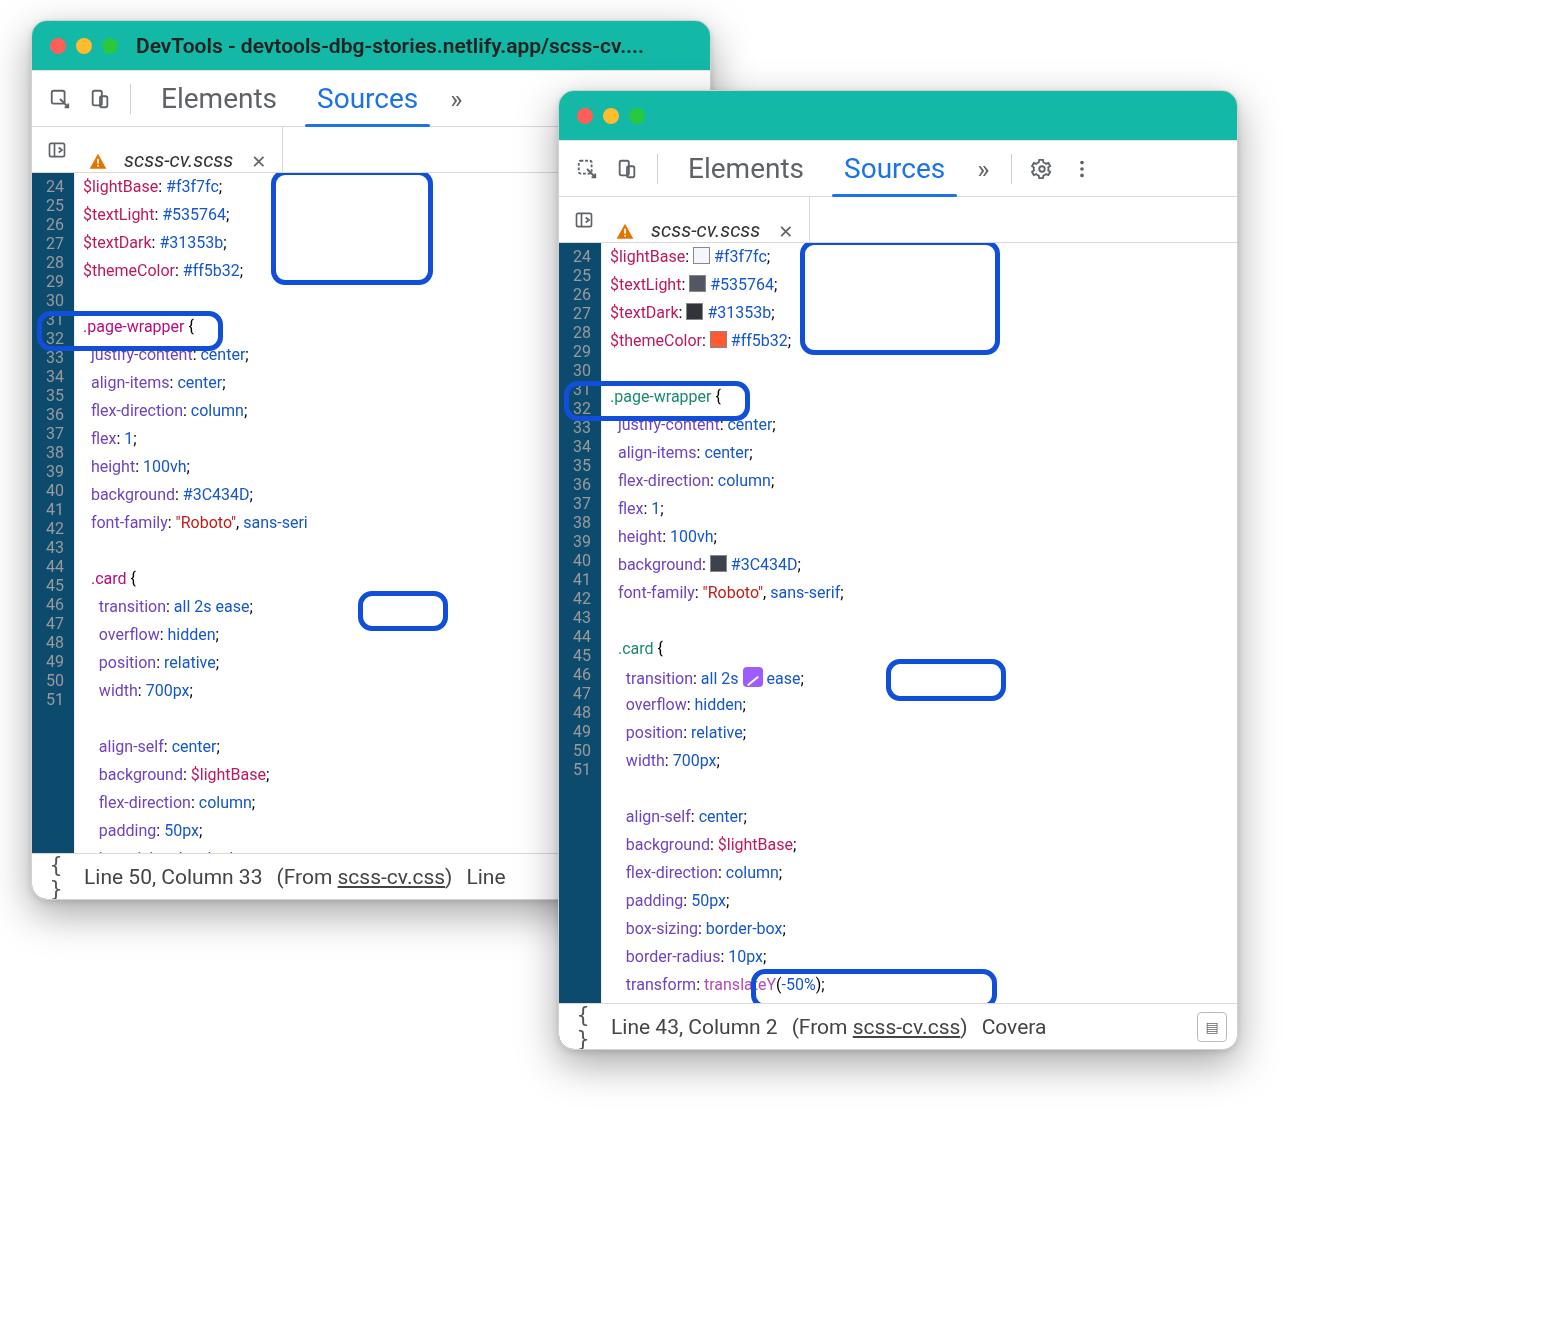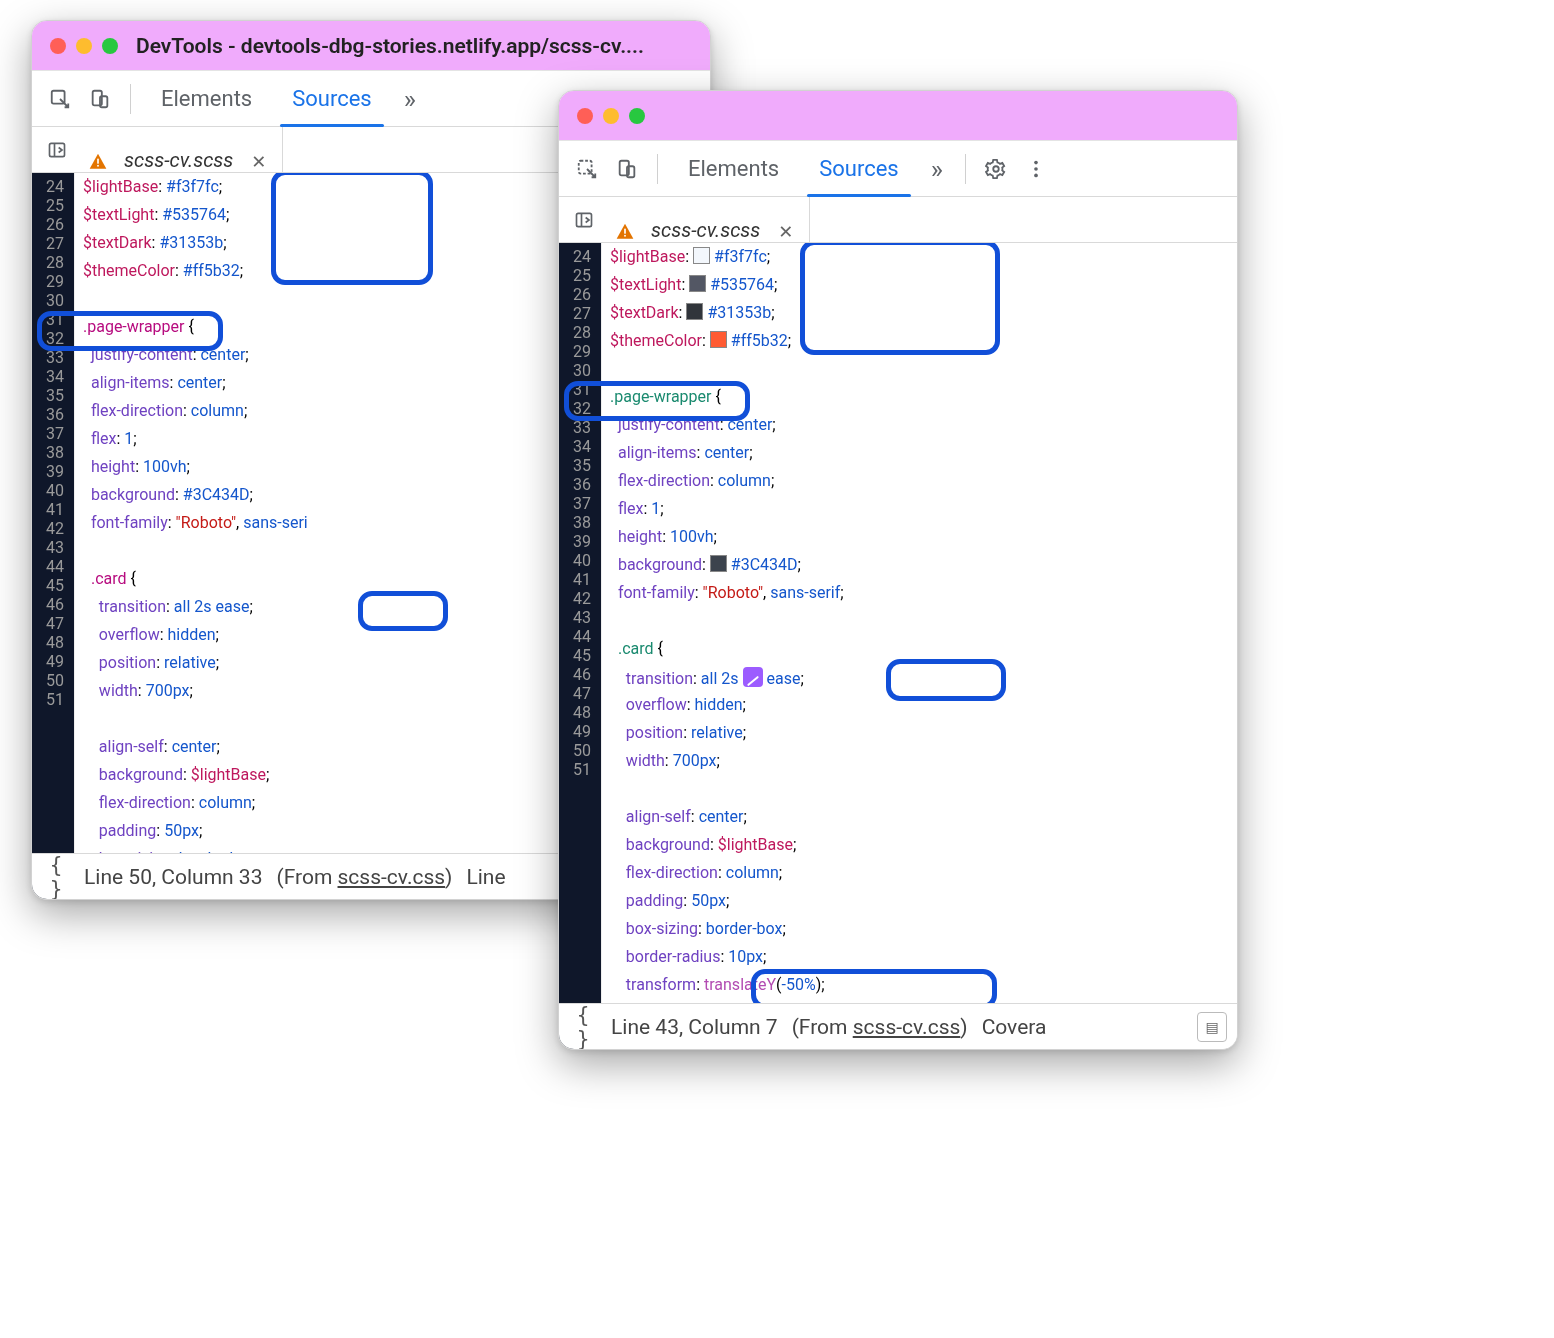--- a/index.html
+++ b/index.html
@@ -20,21 +20,21 @@
     border: 1px solid #d2d2d2;
   }
   .win-a { left: 31px; top: 20px; width: 680px; height: 880px; }
   .win-b { left: 558px; top: 90px; width: 680px; height: 960px; }
   .titlebar {
     display: flex;
     align-items: center;
     gap: 10px;
     padding: 10px 18px;
     border-bottom: 1px solid #e4e4e4;
-    background: #f0abfc;
+    background: #14b8a6;
     height: 50px;
   }
   .tdot { width: 16px; height: 16px; border-radius: 50%; }
   .dot-r { background: #ff5f57; }
   .dot-y { background: #febc2e; }
   .dot-g { background: #28c840; }
   .titlebar .title {
     font-weight: 600;
     font-size: 21px;
     color: #222;
@@ -65,21 +65,21 @@
     width: 1px;
     height: 30px;
     background: #d0d0d0;
     margin: 0 10px;
   }
   .tab {
     padding: 0 20px;
     height: 100%;
     display: flex;
     align-items: center;
-    font-size: 22px;
+    font-size: 28px;
     color: #5f6368;
     cursor: pointer;
     position: relative;
   }
   .tab.active {
     color: #1a73e8;
   }
   .tab.active::after {
     content: "";
     position: absolute;
@@ -109,21 +109,21 @@
   }
   .close-x { font-style: normal; color: #666; cursor: pointer; font-size: 18px; padding: 0 2px; }
   .warn-tri {
     display: inline-flex; width: 20px; height: 20px;
   }
   .gutter {
     text-align: left;
     color: #9a9a9a;
     padding: 4px 10px 4px 14px;
     border-right: 1px solid #eee;
-    background: #0f172a;
+    background: #0c4a6e;
     user-select: none;
   }
   .code {
     padding: 4px 0 4px 8px;
     white-space: pre;
     overflow: hidden;
   }
   .code .ln { display: block; height: 28px; }
   .k-var { color: #be185d; }
   .k-prop { color: #6f42c1; }
@@ -389,21 +389,21 @@
         <div class="code" id="codeB"><span class="ln"><span class="k-var">$lightBase</span>: <span class="swatch" style="background:#f3f7fc"></span><span class="k-val">#f3f7fc</span>;</span><span class="ln"><span class="k-var">$textLight</span>: <span class="swatch" style="background:#535764"></span><span class="k-val">#535764</span>;</span><span class="ln"><span class="k-var">$textDark</span>: <span class="swatch" style="background:#31353b"></span><span class="k-val">#31353b</span>;</span><span class="ln"><span class="k-var">$themeColor</span>: <span class="swatch" style="background:#ff5b32"></span><span class="k-val">#ff5b32</span>;</span><span class="ln"> </span><span class="ln"><span class="k-sel-b">.page-wrapper</span> {</span><span class="ln">  <span class="k-prop">justify-content</span>: <span class="k-val">center</span>;</span><span class="ln">  <span class="k-prop">align-items</span>: <span class="k-val">center</span>;</span><span class="ln">  <span class="k-prop">flex-direction</span>: <span class="k-val">column</span>;</span><span class="ln">  <span class="k-prop">flex</span>: <span class="k-num">1</span>;</span><span class="ln">  <span class="k-prop">height</span>: <span class="k-num">100vh</span>;</span><span class="ln">  <span class="k-prop">background</span>: <span class="swatch" style="background:#3C434D"></span><span class="k-val">#3C434D</span>;</span><span class="ln">  <span class="k-prop">font-family</span>: <span class="k-str">"Roboto"</span>, <span class="k-val">sans-serif</span>;</span><span class="ln"> </span><span class="ln">  <span class="k-sel-b">.card</span> {</span><span class="ln">    <span class="k-prop">transition</span>: <span class="k-val">all</span> <span class="k-num">2s</span> <span class="bez-swatch"></span><span class="k-val">ease</span>;</span><span class="ln">    <span class="k-prop">overflow</span>: <span class="k-val">hidden</span>;</span><span class="ln">    <span class="k-prop">position</span>: <span class="k-val">relative</span>;</span><span class="ln">    <span class="k-prop">width</span>: <span class="k-num">700px</span>;</span><span class="ln"> </span><span class="ln">    <span class="k-prop">align-self</span>: <span class="k-val">center</span>;</span><span class="ln">    <span class="k-prop">background</span>: <span class="k-var">$lightBase</span>;</span><span class="ln">    <span class="k-prop">flex-direction</span>: <span class="k-val">column</span>;</span><span class="ln">    <span class="k-prop">padding</span>: <span class="k-num">50px</span>;</span><span class="ln">    <span class="k-prop">box-sizing</span>: <span class="k-val">border-box</span>;</span><span class="ln">    <span class="k-prop">border-radius</span>: <span class="k-num">10px</span>;</span><span class="ln">    <span class="k-prop">transform</span>: <span class="k-fn-b">translateY</span>(<span class="k-num">-50%</span>);</span><span class="ln"> </span></div>
       </div>
 
       <div class="highlight-ring" style="left:241px; top:-3px; width:200px; height:115px;"></div>
       <div class="highlight-ring" style="left:5px; top:138px; width:186px; height:40px;"></div>
       <div class="highlight-ring" style="left:327px; top:416px; width:120px; height:42px;"></div>
       <div class="highlight-ring" style="left:192px; top:726px; width:246px; height:40px;"></div>
 
       <div class="statusbar">
         <span class="pp">{ }</span>
-        <span>Line 43, Column 7</span>
+        <span>Line 43, Column 2</span>
         <span>
           <span>(From </span><span class="source-link">scss-cv.css</span><span>)</span>
         </span>
         <span>Covera</span>
         <span class="side-toggle">▤</span>
       </div>
     </div>
   </div>
 </div>
 

